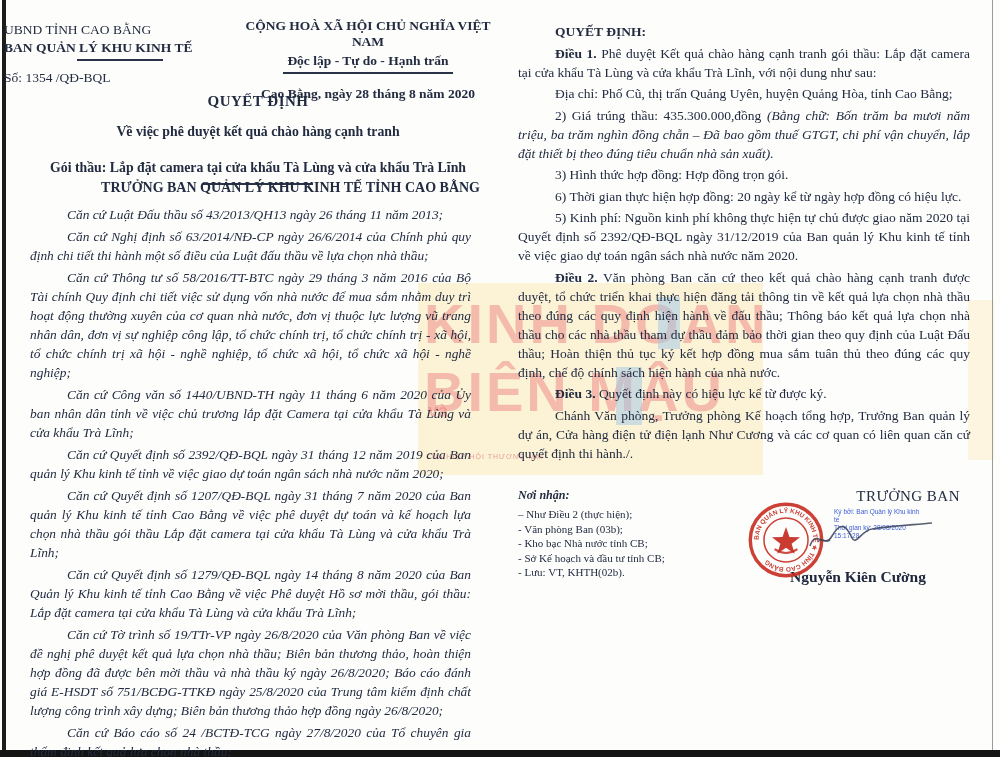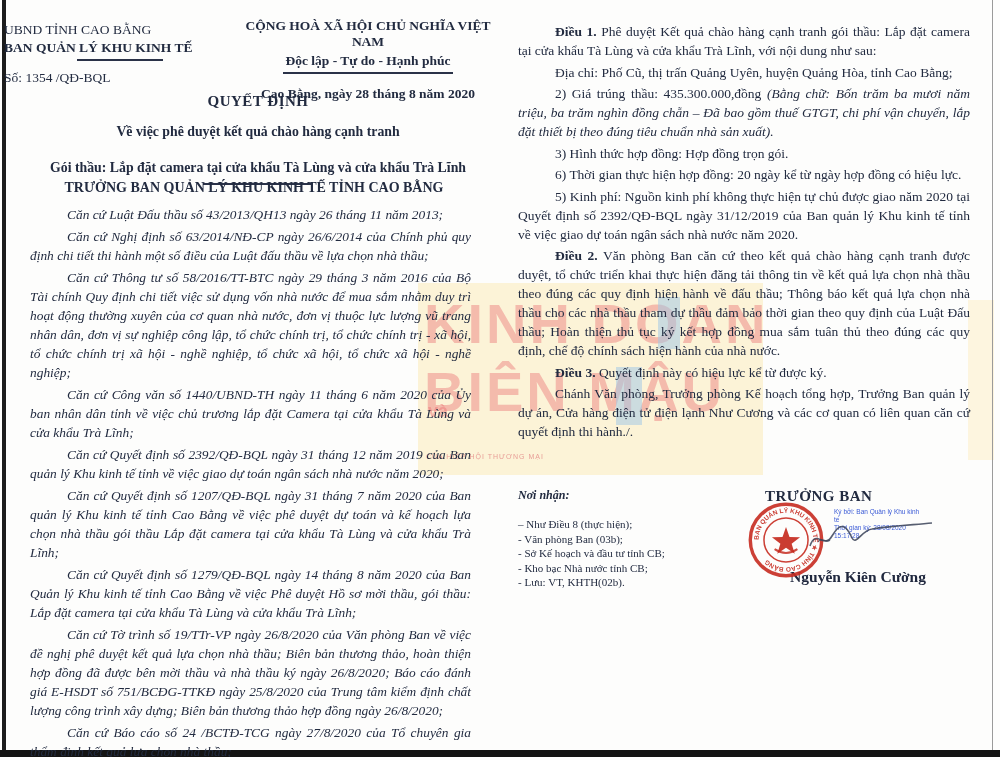--- a/index.html
+++ b/index.html
@@ -37,39 +37,39 @@
   .nat-rule{width:170px;height:1.6px;background:#2a3248;margin:3px auto 0;}
   .nat-date{font-size:13.5px;font-weight:bold;margin-top:12px;}
 
   .title-block{position:absolute;left:28px;top:93px;width:460px;text-align:center;z-index:2;}
   .title-l1{font-size:15px;font-weight:bold;letter-spacing:.5px;}
   .title-l2{font-size:13.8px;font-weight:bold;margin-top:14px;}
   .title-l3{font-size:13.8px;font-weight:bold;margin-top:20px;}
   .title-rule{width:110px;height:1.6px;background:#2a3248;margin:7px auto 0;}
 
   
-  .left-heading{position:absolute;left:28px;top:180px;width:452px;text-align:center;
+  .left-heading{position:absolute;left:28px;top:180px;width:452px;text-align:right;
                 font-size:14px;font-weight:bold;z-index:2;}
   .left-body{position:absolute;left:30px;top:205px;width:441px;z-index:2;}
   .left-body p{margin:0 0 3px;font-size:13.4px;line-height:19px;font-style:italic;
                text-align:justify;text-indent:37px;}
 
   
   .right-body{position:absolute;left:518px;top:22px;width:452px;z-index:2;}
   .right-heading{text-align:center;font-size:15px;font-weight:bold;margin:0 0 6px;}
   .right-body p{margin:0 0 2.5px;font-size:13.5px;line-height:19px;text-align:justify;text-indent:37px;}
   .right-body .b{font-weight:bold;}
   .right-body .i{font-style:italic;}
 
   
   .footer{position:absolute;left:518px;top:488px;width:474px;height:150px;z-index:2;}
-  .recipients-label{font-size:12px;font-weight:bold;font-style:italic;margin:0 0 14px;}
+  .recipients-label{font-size:12px;font-weight:bold;font-style:italic;margin:0 0 4px;}
   .recipients div{font-size:11px;line-height:14.5px;margin:0;}
-  .sig-title{position:absolute;left:247px;top:0;width:180px;text-align:left;
-             font-size:15px;font-weight:bold;letter-spacing:.5px;}
+  .sig-title{position:absolute;left:262px;top:0;width:180px;text-align:right;
+             font-size:15px;font-weight:normal;letter-spacing:.5px;}
   .digital-sig{position:absolute;left:316px;top:20px;width:120px;z-index:4;
                font-family:"Liberation Sans",sans-serif;font-size:6.5px;line-height:8px;color:#3b5bd6;}
   .stamp-wrap{position:absolute;left:230px;top:14px;width:76px;height:76px;z-index:3;}
   .sig-stroke{position:absolute;left:288px;top:28px;z-index:4;}
   .sig-name{position:absolute;left:240px;top:80px;width:200px;text-align:center;
             font-size:15.5px;font-weight:bold;color:#20283e;}
 </style>
 </head>
 <body>
 
@@ -87,21 +87,21 @@
 
   <div class="org-block">
     <div class="org-l1">UBND TỈNH CAO BẰNG</div>
     <div class="org-l2">BAN QUẢN LÝ KHU KINH TẾ</div>
     <div class="org-rule"></div>
     <div class="doc-number">Số:  1354 /QĐ-BQL</div>
   </div>
 
   <div class="nat-block">
     <div class="nat-l1">CỘNG HOÀ XÃ HỘI CHỦ NGHĨA VIỆT NAM</div>
-    <div class="nat-l2">Độc lập - Tự do - Hạnh phúc</div>
+    <div class="nat-l2">Độc lập - Tự do - Hạnh trấn</div>
     <div class="nat-rule"></div>
     <div class="nat-date">Cao Bằng, ngày 28 tháng 8 năm 2020</div>
   </div>
 
   <div class="title-block">
     <div class="title-l1">QUYẾT ĐỊNH</div>
     <div class="title-l2">Về việc phê duyệt kết quả chào hàng cạnh tranh</div>
     <div class="title-l3">Gói thầu: Lắp đặt camera tại cửa khẩu Tà Lùng và cửa khẩu Trà Lĩnh</div>
     <div class="title-rule"></div>
   </div>
@@ -113,40 +113,41 @@
       <p>Căn cứ Thông tư số 58/2016/TT-BTC ngày 29 tháng 3 năm 2016 của Bộ Tài chính Quy định chi tiết việc sử dụng vốn nhà nước để mua sắm nhằm duy trì hoạt động thường xuyên của cơ quan nhà nước, đơn vị thuộc lực lượng vũ trang nhân dân, đơn vị sự nghiệp công lập, tổ chức chính trị, tổ chức chính trị - xã hội, tổ chức chính trị xã hội - nghề nghiệp, tổ chức xã hội, tổ chức xã hội - nghề nghiệp;</p>
       <p>Căn cứ Công văn số 1440/UBND-TH ngày 11 tháng 6 năm 2020 của Ủy ban nhân dân tỉnh về việc chủ trương lắp đặt Camera tại cửa khẩu Tà Lùng và cửa khẩu Trà Lĩnh;</p>
       <p>Căn cứ Quyết định số 2392/QĐ-BQL ngày 31 tháng 12 năm 2019 của Ban quản lý Khu kinh tế tỉnh về việc giao dự toán ngân sách nhà nước năm 2020;</p>
       <p>Căn cứ Quyết định số 1207/QĐ-BQL ngày 31 tháng 7 năm 2020 của Ban quản lý Khu kinh tế tỉnh Cao Bằng về việc phê duyệt dự toán và kế hoạch lựa chọn nhà thầu gói thầu Lắp đặt camera tại cửa khẩu Tà Lùng và cửa khẩu Trà Lĩnh;</p>
       <p>Căn cứ Quyết định số 1279/QĐ-BQL ngày 14 tháng 8 năm 2020 của Ban Quản lý Khu kinh tế tỉnh Cao Bằng về việc Phê duyệt Hồ sơ mời thầu, gói thầu: Lắp đặt camera tại cửa khẩu Tà Lùng và cửa khẩu Trà Lĩnh;</p>
       <p>Căn cứ Tờ trình số 19/TTr-VP ngày 26/8/2020 của Văn phòng Ban về việc đề nghị phê duyệt kết quả lựa chọn nhà thầu; Biên bản thương thảo, hoàn thiện hợp đồng đã được bên mời thầu và nhà thầu ký ngày 26/8/2020; Báo cáo đánh giá E-HSDT số 751/BCĐG-TTKĐ ngày 25/8/2020 của Trung tâm kiểm định chất lượng công trình xây dựng; Biên bản thương thảo hợp đồng ngày 26/8/2020;</p>
       <p>Căn cứ Báo cáo số 24 /BCTĐ-TCG ngày 27/8/2020 của Tổ chuyên gia thẩm định kết quả lựa chọn nhà thầu;</p>
     </div>
 
   <div class="right-body">
+    <p class="right-heading">QUYẾT ĐỊNH:</p>
     <div>
         <p><span class="b">Điều 1. </span><span>Phê duyệt Kết quả chào hàng cạnh tranh gói thầu: Lắp đặt camera tại cửa khẩu Tà Lùng và cửa khẩu Trà Lĩnh, với nội dung như sau:</span></p>
         <p><span>Địa chỉ: Phố Cũ, thị trấn Quảng Uyên, huyện Quảng Hòa, tỉnh Cao Bằng;</span></p>
         <p><span>2) Giá trúng thầu: 435.300.000,đồng </span><span class="i">(Bằng chữ: Bốn trăm ba mươi năm triệu, ba trăm nghìn đồng chẵn – Đã bao gồm thuế GTGT, chi phí vận chuyển, lắp đặt thiết bị theo đúng tiêu chuẩn nhà sản xuất).</span></p>
         <p><span>3) Hình thức hợp đồng: Hợp đồng trọn gói.</span></p>
         <p><span>6) Thời gian thực hiện hợp đồng: 20 ngày kể từ ngày hợp đồng có hiệu lực.</span></p>
         <p><span>5) Kinh phí: Nguồn kinh phí không thực hiện tự chủ được giao năm 2020 tại Quyết định số 2392/QĐ-BQL ngày 31/12/2019 của Ban quản lý Khu kinh tế tỉnh về việc giao dự toán ngân sách nhà nước năm 2020.</span></p>
         <p><span class="b">Điều 2. </span><span>Văn phòng Ban căn cứ theo kết quả chào hàng cạnh tranh được duyệt, tổ chức triển khai thực hiện đăng tải thông tin về kết quả lựa chọn nhà thầu theo đúng các quy định hiện hành về đấu thầu; Thông báo kết quả lựa chọn nhà thầu cho các nhà thầu tham dự thầu đảm bảo thời gian theo quy định của Luật Đấu thầu; Hoàn thiện thủ tục ký kết hợp đồng mua sắm tuân thủ theo đúng các quy định, chế độ chính sách hiện hành của nhà nước.</span></p>
         <p><span class="b">Điều 3. </span><span>Quyết định này có hiệu lực kể từ được ký.</span></p>
         <p><span>Chánh Văn phòng, Trưởng phòng Kế hoạch tổng hợp, Trưởng Ban quản lý dự án, Cửa hàng điện tử điện lạnh Như Cương và các cơ quan có liên quan căn cứ quyết định thi hành./.</span></p>
       </div>
   </div>
 
   <div class="footer">
     <p class="recipients-label">Nơi nhận:</p>
     <div class="recipients">
-        <div>–  Như Điều 8 (thực hiện);</div>
+        <div>–  Như Điều 2 (thực hiện);</div>
         <div>- Văn phòng Ban (03b);</div>
+        <div>- Kho bạc Nhà nước tỉnh CB;</div>
         <div>- Sở Kế hoạch và đầu tư tỉnh CB;</div>
-        <div>- Kho bạc Nhà nước tỉnh CB;</div>
         <div>- Lưu: VT, KHTH(02b).</div>
       </div>
 
     <div class="sig-title">TRƯỞNG BAN</div>
 
     <div class="digital-sig">
       <div>Ký bởi: Ban Quản lý Khu kinh</div>
       <div>tế</div>
       <div>Thời gian ký: 28/08/2020</div>
       <div>15:17:28</div>

